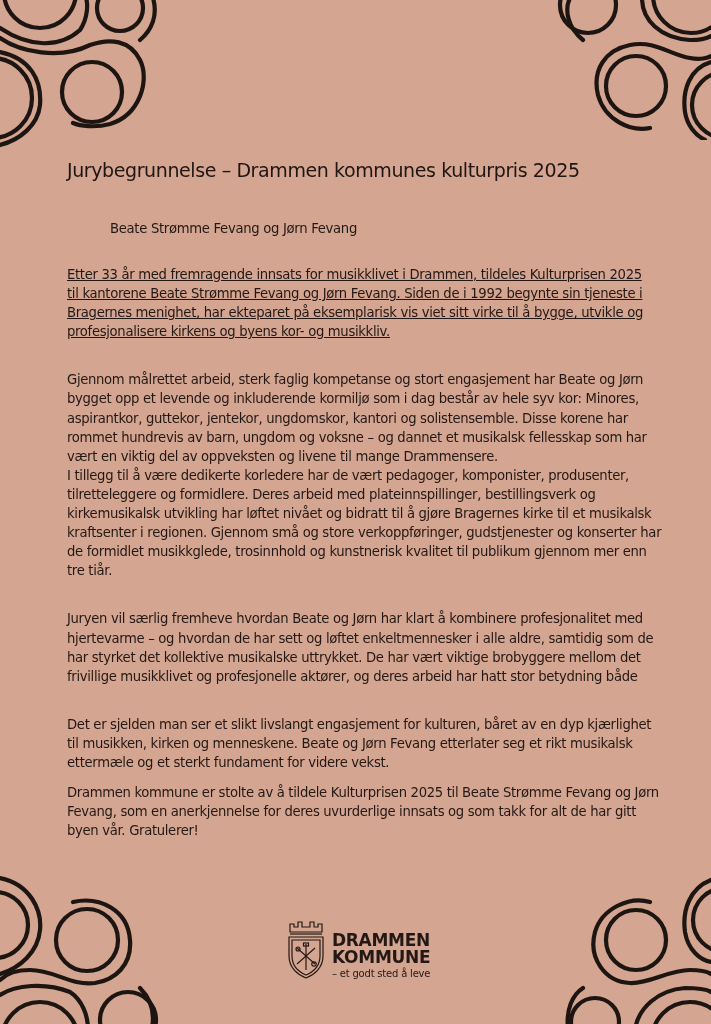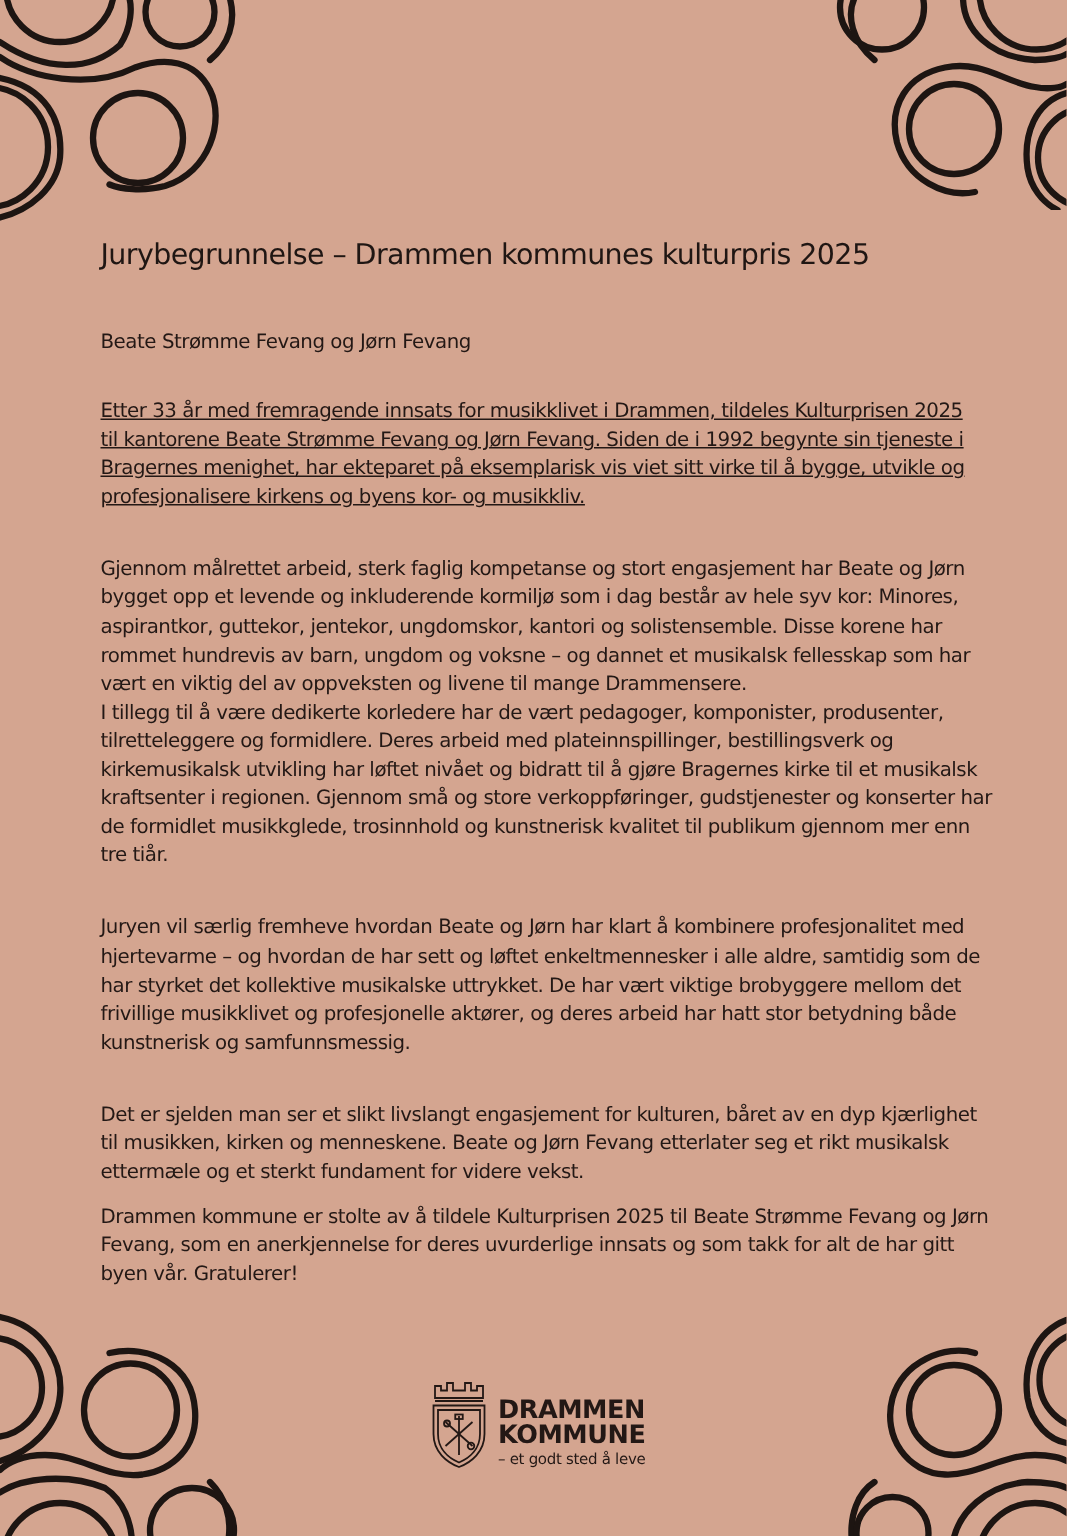--- a/index.html
+++ b/index.html
@@ -19,21 +19,21 @@
     .deco-br { right: 0; bottom: 0; }
 
     .content {
       position: absolute; left: 67px; top: 158px; width: 600px;
     }
     .title {
       font-size: 19px; font-weight: normal; letter-spacing: -0.4px;
       margin: 0; line-height: 24px; color: #1f1613;
     }
     .subtitle {
-      margin-top: 38px; font-size: 13.2px; line-height: 18px; letter-spacing: -0.3px;
+      margin-top: 38px; font-size: 13.2px; line-height: 18px; letter-spacing: -0.3px; margin-left: 43px;
     }
     .para {
       font-size: 13.2px; line-height: 19.1px; letter-spacing: -0.32px;
       margin: 0;
     }
     .p1 { margin-top: 27px; text-decoration: underline; }
     .p2 { margin-top: 29px; }
     .p3 { margin-top: 29px; }
     .p4 { margin-top: 29px; }
     .p5 { margin-top: 11px; }
@@ -136,21 +136,20 @@
     <span class="line">kraftsenter i regionen. Gjennom små og store verkoppføringer, gudstjenester og konserter har</span>
     <span class="line">de formidlet musikkglede, trosinnhold og kunstnerisk kvalitet til publikum gjennom mer enn</span>
     <span class="line">tre tiår.</span>
   </p>
 
   <p class="para p3">
     <span class="line">Juryen vil særlig fremheve hvordan Beate og Jørn har klart å kombinere profesjonalitet med</span>
     <span class="line">hjertevarme – og hvordan de har sett og løftet enkeltmennesker i alle aldre, samtidig som de</span>
     <span class="line">har styrket det kollektive musikalske uttrykket. De har vært viktige brobyggere mellom det</span>
     <span class="line">frivillige musikklivet og profesjonelle aktører, og deres arbeid har hatt stor betydning både</span>
-    <span class="line">kunstnerisk og samfunnsmessig.</span>
   </p>
 
   <p class="para p4">
     <span class="line">Det er sjelden man ser et slikt livslangt engasjement for kulturen, båret av en dyp kjærlighet</span>
     <span class="line">til musikken, kirken og menneskene. Beate og Jørn Fevang etterlater seg et rikt musikalsk</span>
     <span class="line">ettermæle og et sterkt fundament for videre vekst.</span>
   </p>
 
   <p class="para p5">
     <span class="line">Drammen kommune er stolte av å tildele Kulturprisen 2025 til Beate Strømme Fevang og Jørn</span>

